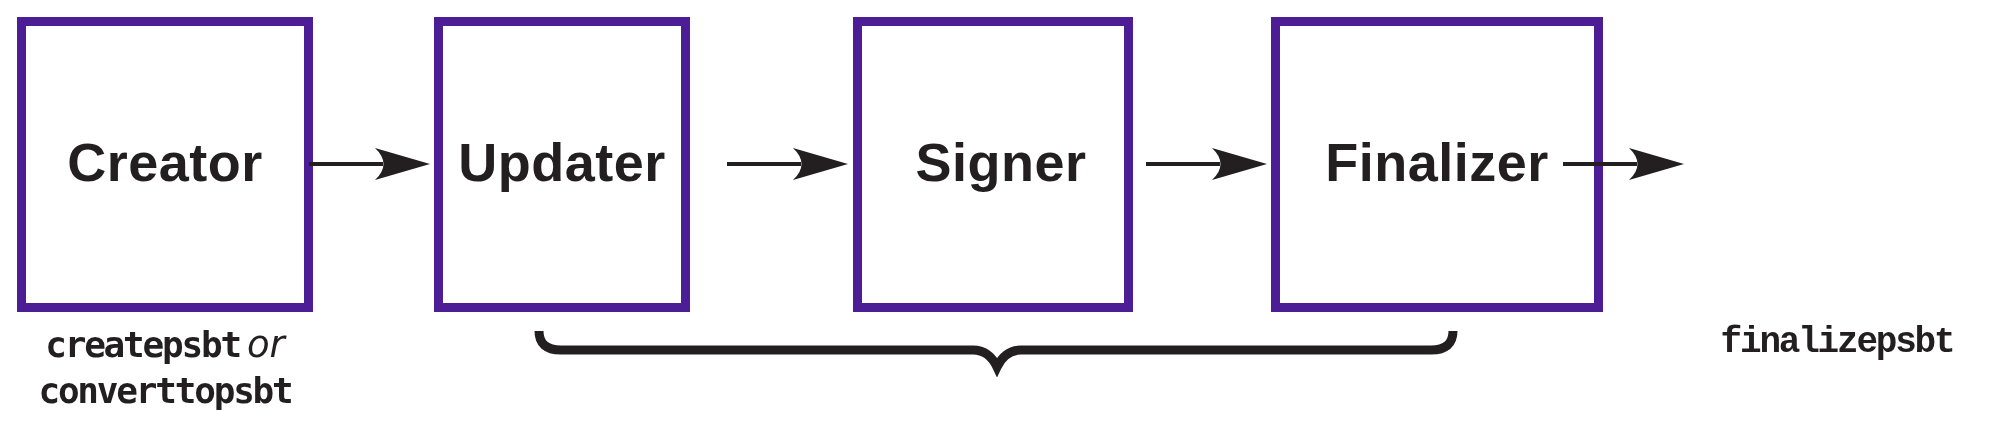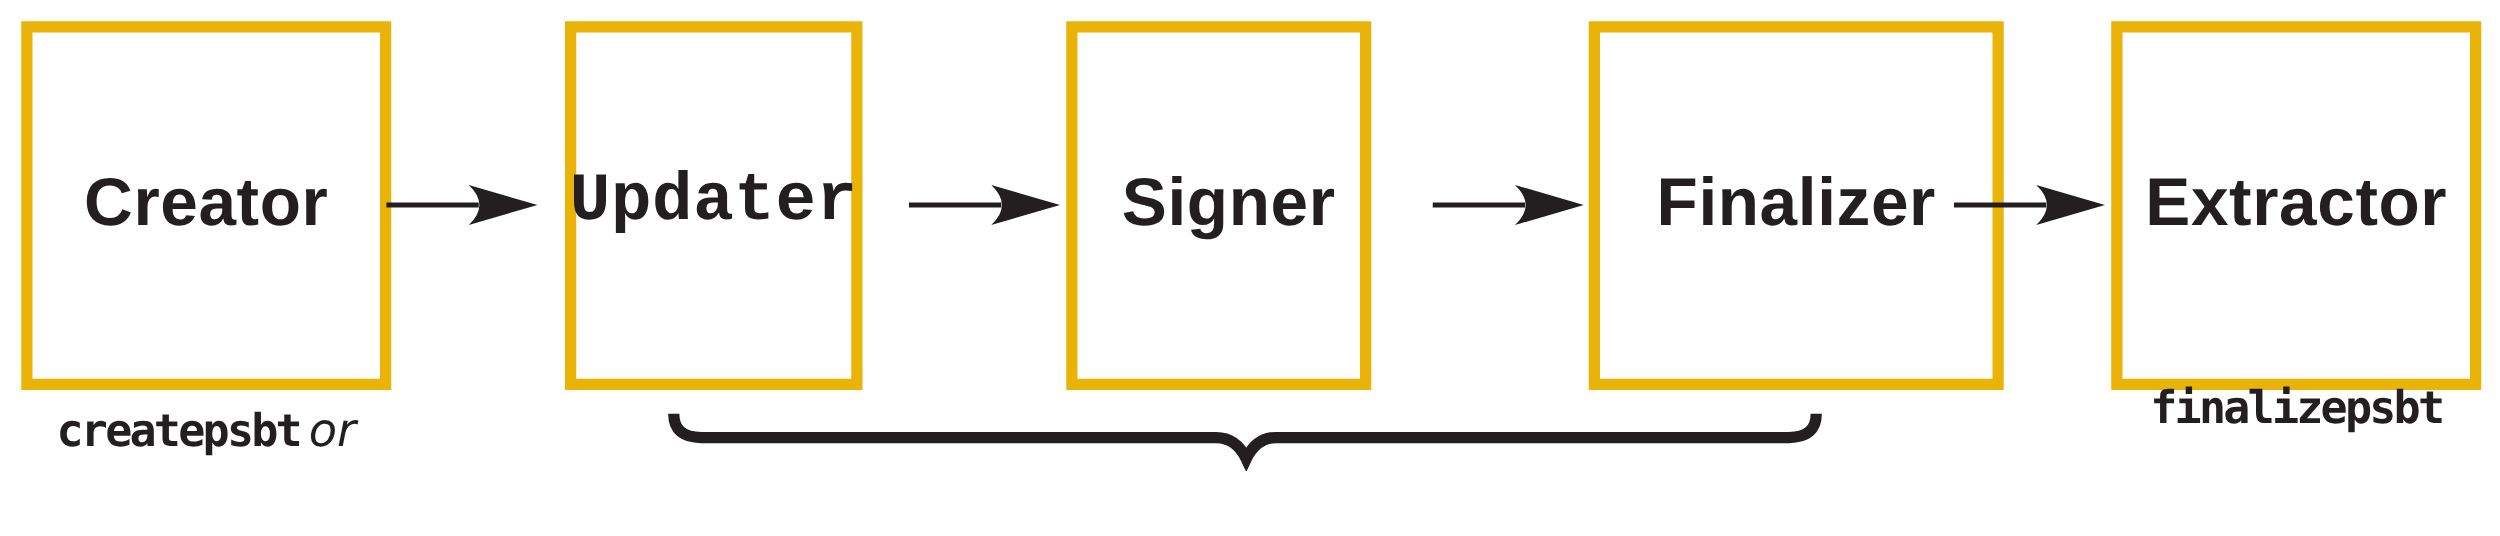--- a/index.html
+++ b/index.html
@@ -8,38 +8,38 @@
     width: 2000px;
     height: 429px;
     background: #ffffff;
     font-family: "Liberation Sans", sans-serif;
     overflow: hidden;
   }
   .box {
     position: absolute;
     top: 17px;
     height: 295px;
-    border: 9px solid #eab308;
+    border: 9px solid #4c1d95;
     background: #ffffff;
     box-sizing: border-box;
     display: flex;
     align-items: center;
     justify-content: center;
   }
   .box .label {
     font-size: 54px;
     font-weight: bold;
     color: #231f20;
     letter-spacing: 0.5px;
     transform: translateY(-3px);
     white-space: nowrap;
   }
   .box-creator   { left: 17px;   width: 296px; }
-  .box-updater   { left: 452px;  width: 238px; font-family: Liberation Mono, monospace; }
-  .box-signer    { left: 853px;  width: 244px; padding-left: 16px; }
+  .box-updater   { left: 434px;  width: 256px; }
+  .box-signer    { left: 853px;  width: 280px; padding-left: 16px; }
   .box-finalizer { left: 1271px; width: 332px; }
   .box-extractor { left: 1689px; width: 296px; }
 
   .arrow { position: absolute; top: 146px; width: 122px; height: 36px; }
   .arrow-1 { left: 309px; }
   .arrow-2 { left: 727px; }
   .arrow-3 { left: 1146px; }
   .arrow-4 { left: 1563px; }
 
   .brace { position: absolute; left: 515px; top: 322px; width: 950px; height: 55px; }
@@ -49,21 +49,21 @@
     color: #231f20;
     font-family: "DejaVu Sans Mono", monospace;
     font-weight: bold;
     font-size: 36px;
     letter-spacing: -2.2px;
     text-align: center;
     white-space: nowrap;
   }
   .cmd-creator  { left: 17px;   width: 296px; top: 322px; line-height: 46px; }
   .cmd-wallet   { left: 522px;  width: 950px; top: 384px; }
-  .cmd-finalize { left: 1689px; width: 296px; top: 306px; }
+  .cmd-finalize { left: 1689px; width: 296px; top: 322px; font-family: Liberation Mono, monospace; }
   .or {
     font-family: "DejaVu Sans", sans-serif;
     font-style: italic;
     font-weight: normal;
     letter-spacing: 0;
     font-size: 37px;
     margin-left: 7px;
   }
 </style>
 </head>
@@ -100,28 +100,26 @@
 
   <div class="box box-finalizer">
     <span class="label">Finalizer</span>
   </div>
 
   <svg class="arrow arrow-4" viewBox="0 0 122 36">
     <line x1="0" y1="18" x2="74" y2="18" stroke="#231f20" stroke-width="4"></line>
     <path d="M121 18 L66 2 Q83 18 66 34 Z" fill="#231f20"></path>
   </svg>
 
-  <div class="box box-extractor">
-    <span class="label">Extractor</span>
-  </div>
 
   <svg class="brace" viewBox="0 0 950 55">
     <path d="M24 9 Q24 28 46 28 L458 28 Q474 28 482 45 Q490 28 506 28 L916 28 Q938 28 938 9" fill="none" stroke="#231f20" stroke-width="9"></path>
   </svg>
 
   <div class="cmd cmd-creator">
     <div><span>createpsbt</span><span class="or">or</span></div>
+    <div>converttopsbt</div>
   </div>
 
 
   <div class="cmd cmd-finalize">finalizepsbt</div>
 
 </div>
 
 </body></html>

